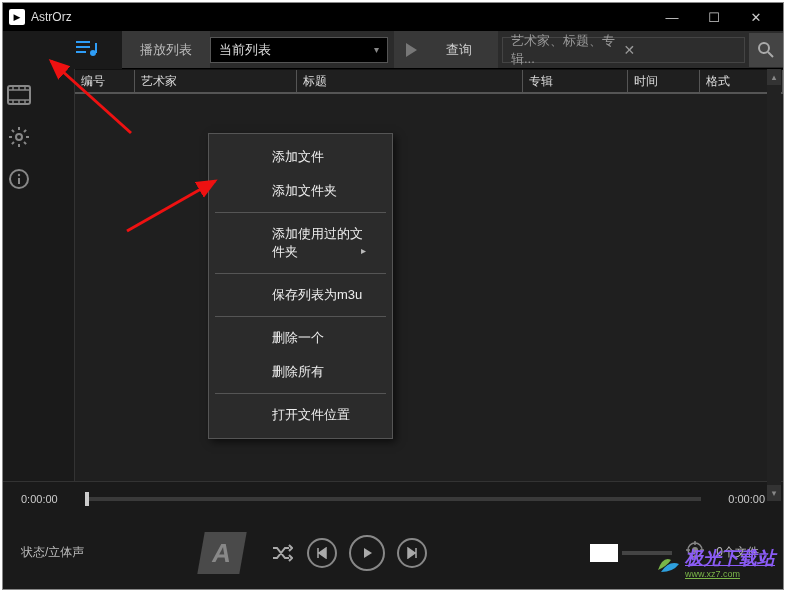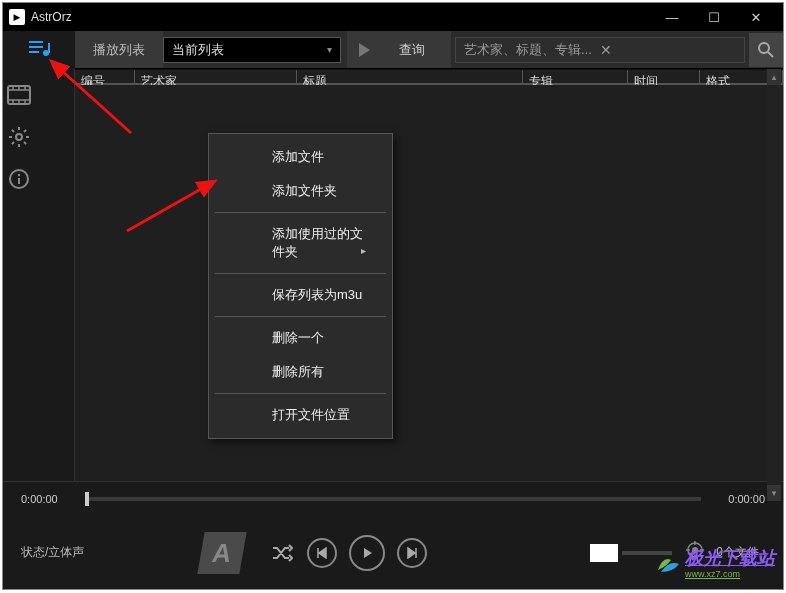--- a/index.html
+++ b/index.html
@@ -25,21 +25,21 @@
   .querybtn { color:#ccc; font-size:13px; padding:0 22px;}
   .searchbox { flex:1; height:26px; background:#2d2d2d; border:1px solid #444; display:flex; align-items:center; padding:0 8px; margin:0 4px;}
   .searchbox span{ color:#999; font-size:13px; flex:1;}
   .searchbox .x{color:#999; font-size:14px;}
   .magnifier{ width:34px; height:34px; background:#444; display:flex; align-items:center; justify-content:center; color:#aaa;}
   
   
   .main-area { flex:1; display:flex; }
   .left-rail { width:72px; background:#1a1a1a; border-right:1px solid #333;}
   .content { flex:1; display:flex; flex-direction:column; background:#1f1f1f; position:relative;}
-  .colheaders { height:16px; background:#1f1f1f; display:flex; border-top:1px solid #111;}
+  .colheaders { height:25px; background:#1f1f1f; display:flex; border-top:1px solid #111;}
   .colh { font-size:12px; color:#ddd; border-right:1px solid #555; padding:3px 6px; background:#1f1f1f; border-bottom:2px solid #555;}
   .colh.c1{width:60px;}
   .colh.c2{width:162px;}
   .colh.c3{width:226px;}
   .colh.c4{width:105px;}
   .colh.c5{width:72px;}
   .colh.c6{flex:1;}
   .table-body{ flex:1; background:#1f1f1f;}
   
   
@@ -90,21 +90,21 @@
   <div class="titlebar">
     <div class="titlebar-icon"></div>
     <div class="titlebar-title">AstrOrz</div>
     <div class="winbtns">
       <div class="winbtn">—</div>
       <div class="winbtn">☐</div>
       <div class="winbtn">✕</div>
     </div>
   </div>
 
-  <div style="display:flex;">
+  <div style="display:flex;margin-left:47px;">
     <div style="width:72px; height:38px; display:flex; align-items:center; justify-content:center; background:#1a1a1a;">
       <div class="sidebar-icon active">
         <svg width="24" height="22" viewBox="0 0 24 22">
             <path d="M2 3h14M2 8h14M2 13h10" stroke="#2e9df7" stroke-width="2"></path>
             <circle cx="19" cy="14" r="3" fill="#2e9df7"></circle>
             <path d="M22 14 V4" stroke="#2e9df7" stroke-width="2"></path>
           </svg>
       </div>
     </div>
     <div class="toolbar">

